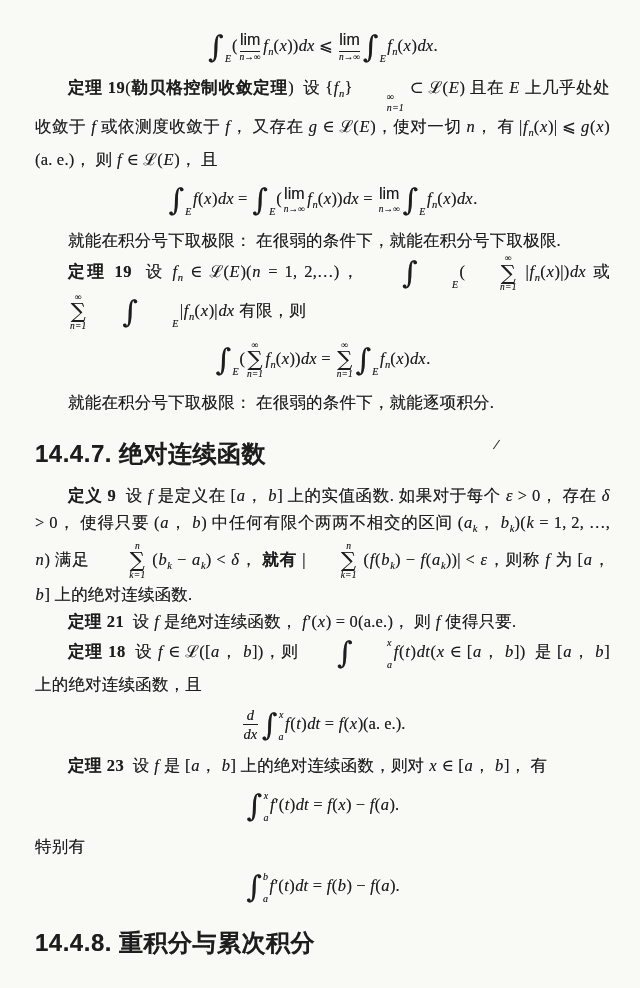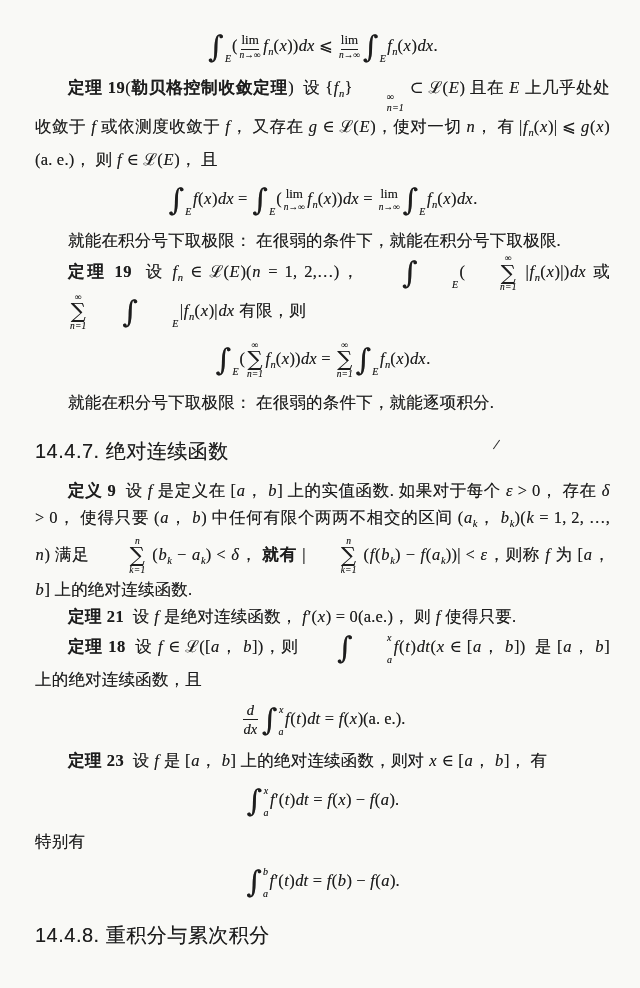--- a/index.html
+++ b/index.html
@@ -23,22 +23,22 @@
   }
   .indent{text-indent:2em;}
   .disp{
     text-align:center;
     margin:9px 0 9px 0;
     font-size:16.5px;
     line-height:1.2;
     white-space:nowrap;
   }
   .h3{
-    font-size:20px;
-    font-weight:normal;
+    font-size:24px;
+    font-weight:bold;
     font-family:"Liberation Sans","DejaVu Sans",sans-serif;
     margin:22px 0 12px 0;
     position:relative;
     letter-spacing:.5px;
   }
   
   .mt{white-space:pre-wrap;}
   .mv{font-style:italic;font-family:"Liberation Serif",serif;padding:0 .5px;}
   .mb{font-weight:bold;letter-spacing:.5px;}
   .msb{font-size:10.5px;vertical-align:-4px;font-style:italic;}
@@ -46,21 +46,21 @@
        font-size:10px;line-height:1.05;vertical-align:-7px;font-style:italic;padding:0 1px;}
   .mint{display:inline-flex;align-items:center;margin:0 1px;vertical-align:middle;}
   .isign{font-size:30px;line-height:1;font-family:"DejaVu Serif",serif;font-weight:400;}
   .ilims{display:inline-flex;flex-direction:column;justify-content:space-between;
          height:32px;font-size:10px;font-style:italic;line-height:1;padding:3px 0 1px 1px;}
   .msum{display:inline-flex;flex-direction:column;align-items:center;
         font-size:9.5px;line-height:1;vertical-align:middle;margin:0 2px;font-style:italic;}
   .ssign{font-size:21px;line-height:.95;font-style:normal;font-family:"DejaVu Serif",serif;}
   .mlim{display:inline-flex;flex-direction:column;align-items:center;
         font-size:9.5px;line-height:1.15;vertical-align:middle;margin:0 2px;}
-  .lword{font-size:13px;font-family:Liberation Serif, serif;}
+  .lword{font-size:16px;font-family:Liberation Sans, sans-serif;}
   .uline{border-bottom:1.3px solid #1d1d1d;padding-bottom:1px;}
   .llo{font-style:italic;}
   .mfrac{display:inline-flex;flex-direction:column;align-items:center;
          font-size:14.5px;line-height:1.15;vertical-align:middle;margin:0 3px;
          font-style:italic;font-family:"Liberation Serif",serif;}
   .fnum{border-bottom:1.3px solid #1d1d1d;padding:0 4px 1px;}
   .fden{padding-top:1px;}
   .artifact{
     position:absolute;right:108px;top:6px;width:11px;height:0;
     border-top:1.6px solid #2a2a2a;transform:rotate(-55deg);

